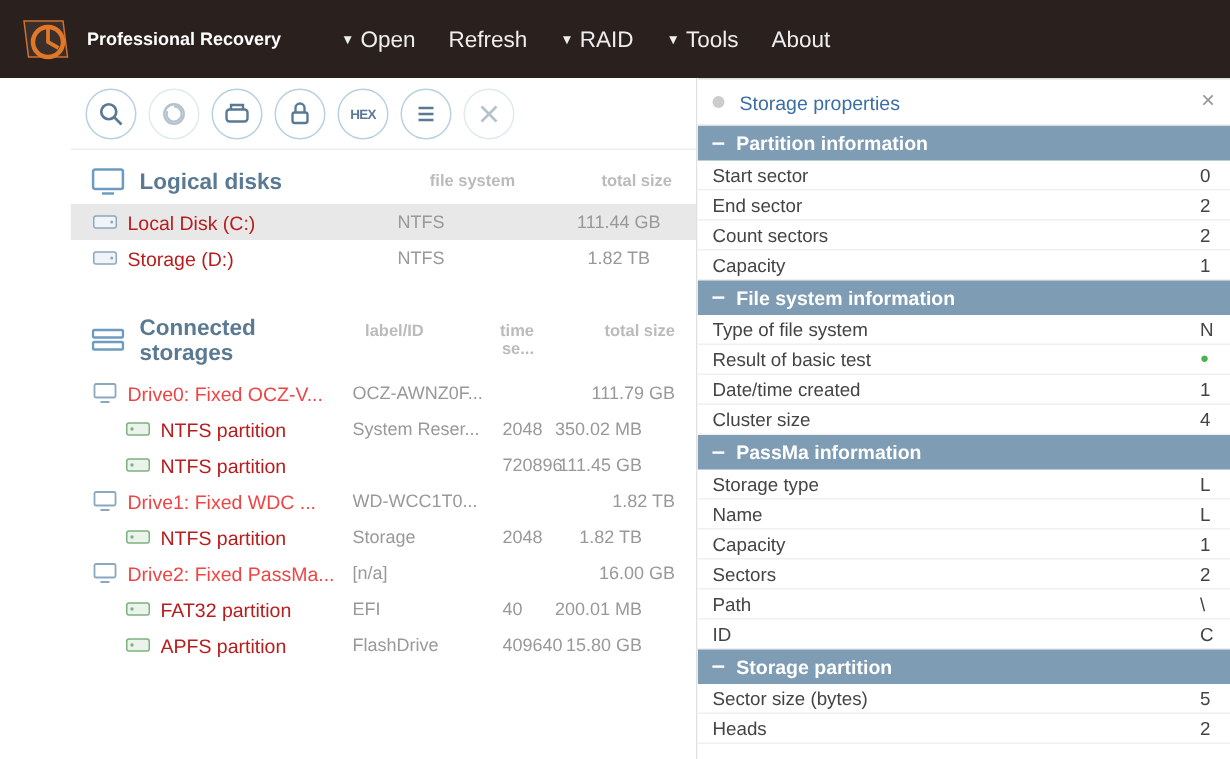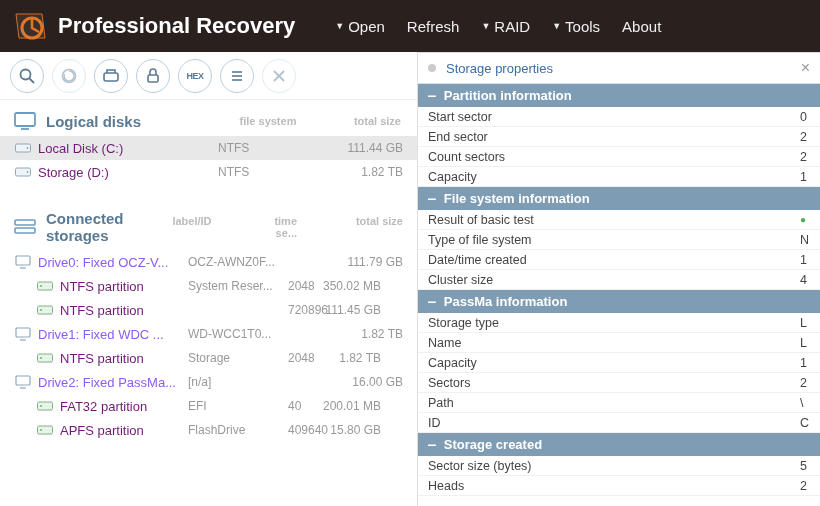--- a/index.html
+++ b/index.html
@@ -1,57 +1,57 @@
 <!DOCTYPE html>
 <html><head>
 <meta charset="utf-8">
 <style>
   * { box-sizing: border-box; margin: 0; padding: 0; }
   body { font-family: "Segoe UI", Tahoma, sans-serif; font-size: 13px; color: #333; background: #fff; width: 820px; height: 506px; overflow: hidden; }
   
   
   .titlebar { background: #2a211f; height: 52px; display: flex; align-items: center; padding: 0 12px; color: #fff; }
   .logo { width: 36px; height: 36px; display: flex; align-items: center; justify-content: center; margin-right: 10px; }
-  .app-title { font-size: 22px; font-weight: 600; margin-right: 40px; }
+  .app-title { font-size: 12px; font-weight: 600; margin-right: 40px; }
   .menu { display: flex; gap: 22px; }
   .menu-item { color: #eee; font-size: 15px; cursor: pointer; display: flex; align-items: center; gap: 4px; }
   .menu-caret { font-size: 9px; }
 
   
-  .main { display: flex; height: calc(506px - 52px); }
+  .main { display: flex; height: calc(506px - 52px); padding-left: 47px; }
   .left { width: 418px; border-right: 1px solid #e0e0e0; overflow: hidden; }
   .right { flex: 1; overflow: hidden; background: #fff; }
 
   
   .toolbar { height: 48px; display: flex; align-items: center; padding: 0 10px; gap: 8px; border-bottom: 1px solid #eee; }
   .tool-btn { width: 34px; height: 34px; border: 1px solid #b8d0e0; border-radius: 50%; background: #fff; display: flex; align-items: center; justify-content: center; cursor: pointer; color: #5a7a94; font-size: 13px; }
   .tool-btn.disabled { opacity: 0.45; }
   .tool-btn .hex-label { font-size: 9px; font-weight: 700; letter-spacing: -0.5px; }
 
   
   .section-header { display: flex; align-items: center; padding: 12px 14px 6px; color: #5a7a94; font-weight: 600; font-size: 15px; }
   .section-header .sh-icon { margin-right: 10px; color: #6e9cc0; }
   .col-labels { display: flex; font-size: 11px; color: #bbb; }
   .col-labels span { text-align: left; }
 
   
   .disk-row, .storage-row { display: flex; align-items: center; height: 24px; padding: 0 14px; font-size: 13px; }
   .disk-row.selected { background: #e8e8e8; }
   .disk-row .row-icon, .storage-row .row-icon { width: 18px; margin-right: 6px; color: #6e9cc0; font-size: 12px; display: flex; align-items: center; justify-content: center; }
   .indent-1 { padding-left: 36px; }
-  .c-name { width: 150px; color: #8b5cf6; white-space: nowrap; overflow: hidden; text-overflow: ellipsis; }
-  .c-name.link { color: #701a75; }
+  .c-name { width: 150px; color: #ef4444; white-space: nowrap; overflow: hidden; text-overflow: ellipsis; }
+  .c-name.link { color: #b91c1c; }
   .c-fs   { width: 100px; color: #999; font-size: 12px; white-space: nowrap; overflow: hidden; text-overflow: ellipsis; }
   .c-startse { width: calc(100% - 150px - 100px - 80px - 24px); color: #999; font-size: 12px; text-align: right; padding-right: 10px; }
   .c-size { width: 80px; text-align: right; color: #999; font-size: 12px; }
 
   
   .ld-row .c-name { width: 180px; }
   .ld-row .c-fs   { width: 110px; }
-  .ld-row .c-size { flex: 1; }
+  .ld-row .c-size { flex: 1; text-align: center; }
 
   
   .panel-header { height: 32px; background: #fff; border-bottom: 1px solid #ddd; border-top: 1px solid #ddd; display: flex; align-items: center; padding: 0 10px; color: #3a6ea5; font-size: 13px; }
   .panel-header .bullet { width: 8px; height: 8px; border-radius: 50%; background: #ccc; margin-right: 10px; }
   .panel-header .close { margin-left: auto; color: #999; cursor: pointer; font-size: 16px; }
   .prop-group { background: #7e9cb4; color: #fff; font-size: 13px; font-weight: 600; padding: 4px 10px; display: flex; align-items: center; gap: 8px; }
   .prop-group .collapse { font-family: monospace; }
   .prop-row { display: flex; align-items: center; height: 20px; padding: 0 10px; font-size: 12.5px; border-bottom: 1px solid #f0f0f0; }
   .prop-row .key { flex: 1; color: #444; }
   .prop-row .val { width: 10px; text-align: left; color: #444; overflow: hidden; white-space: nowrap; }
@@ -179,21 +179,21 @@
       </div>
 
     <div class="section-header" style="margin-top:14px">
       <span class="sh-icon">
         <svg width="22" height="18" viewBox="0 0 22 18">
             <rect x="1" y="2" width="20" height="5" rx="1" fill="none" stroke="#6e9cc0" stroke-width="1.6"></rect>
             <rect x="1" y="10" width="20" height="5" rx="1" fill="none" stroke="#6e9cc0" stroke-width="1.6"></rect>
           </svg>
       </span>
       <span>Connected storages</span>
-      <div class="col-labels" style="margin-left:12px; gap:16px; flex:1;">
+      <div class="col-labels" style="margin-left:12px; gap:4px; flex:1;">
         <span style="width:86px">label/ID</span>
         <span style="flex:1; text-align:right; padding-right:10px">time se...</span>
         <span style="width:80px; text-align:right">total size</span>
       </div>
     </div>
     <div id="connected-storages-body">
         <div class="storage-row">
           <span class="row-icon">
             <svg width="16" height="14" viewBox="0 0 16 14">
               <rect x="1" y="1" width="14" height="9" rx="1" fill="none" stroke="#8aa8c0" stroke-width="1.2"></rect>
@@ -318,26 +318,26 @@
         </div>
         <div class="prop-row">
           <span class="key">Capacity</span>
           <span class="val" style="">1</span>
         </div>
         <div class="prop-group">
           <span class="collapse">–</span>
           <span>File system information</span>
         </div>
         <div class="prop-row">
+          <span class="key">Type of file system</span>
+          <span class="val" style="">N</span>
+        </div>
+        <div class="prop-row">
           <span class="key">Result of basic test</span>
           <span class="val" style="color:#4caf50;font-size:10px">●</span>
-        </div>
-        <div class="prop-row">
-          <span class="key">Type of file system</span>
-          <span class="val" style="">N</span>
         </div>
         <div class="prop-row">
           <span class="key">Date/time created</span>
           <span class="val" style="">1</span>
         </div>
         <div class="prop-row">
           <span class="key">Cluster size</span>
           <span class="val" style="">4</span>
         </div>
         <div class="prop-group">
@@ -363,21 +363,21 @@
         <div class="prop-row">
           <span class="key">Path</span>
           <span class="val" style="">\</span>
         </div>
         <div class="prop-row">
           <span class="key">ID</span>
           <span class="val" style="">C</span>
         </div>
         <div class="prop-group">
           <span class="collapse">–</span>
-          <span>Storage created</span>
+          <span>Storage partition</span>
         </div>
         <div class="prop-row">
           <span class="key">Sector size (bytes)</span>
           <span class="val" style="">5</span>
         </div>
         <div class="prop-row">
           <span class="key">Heads</span>
           <span class="val" style="">2</span>
         </div>
       </div>

